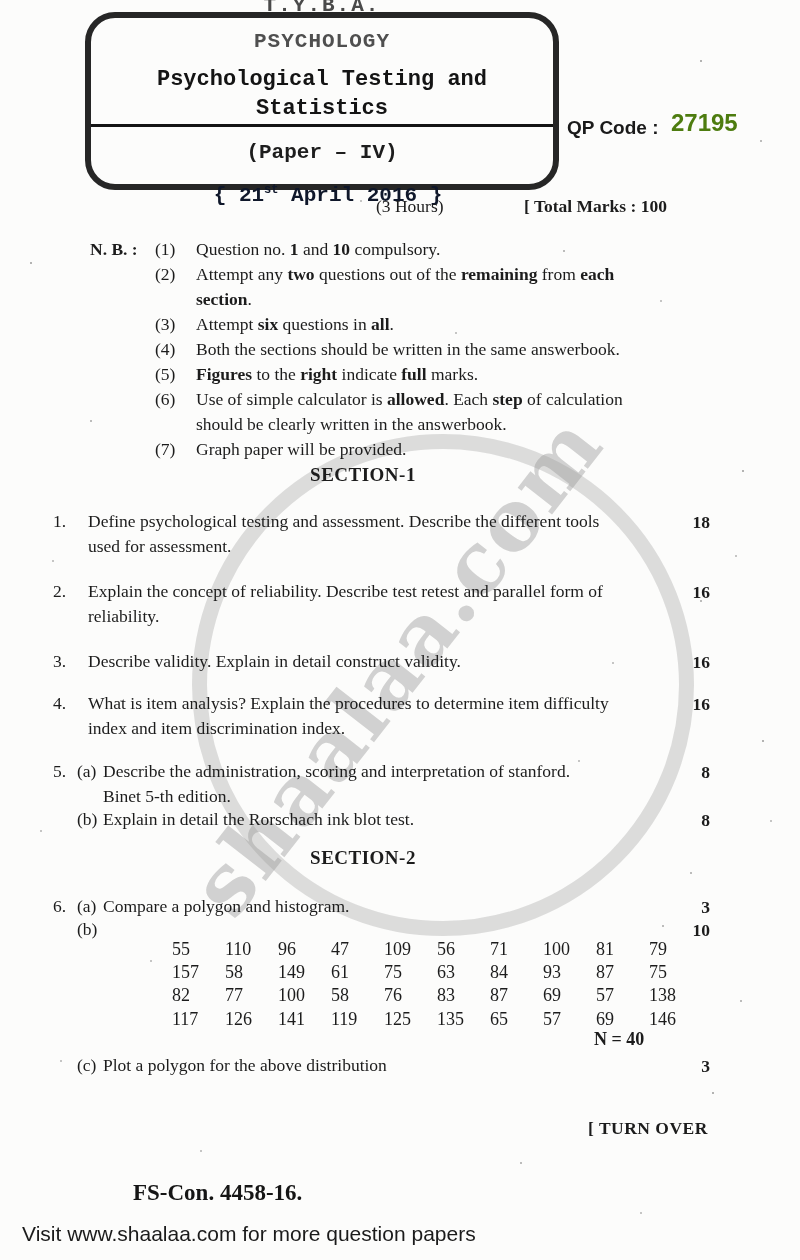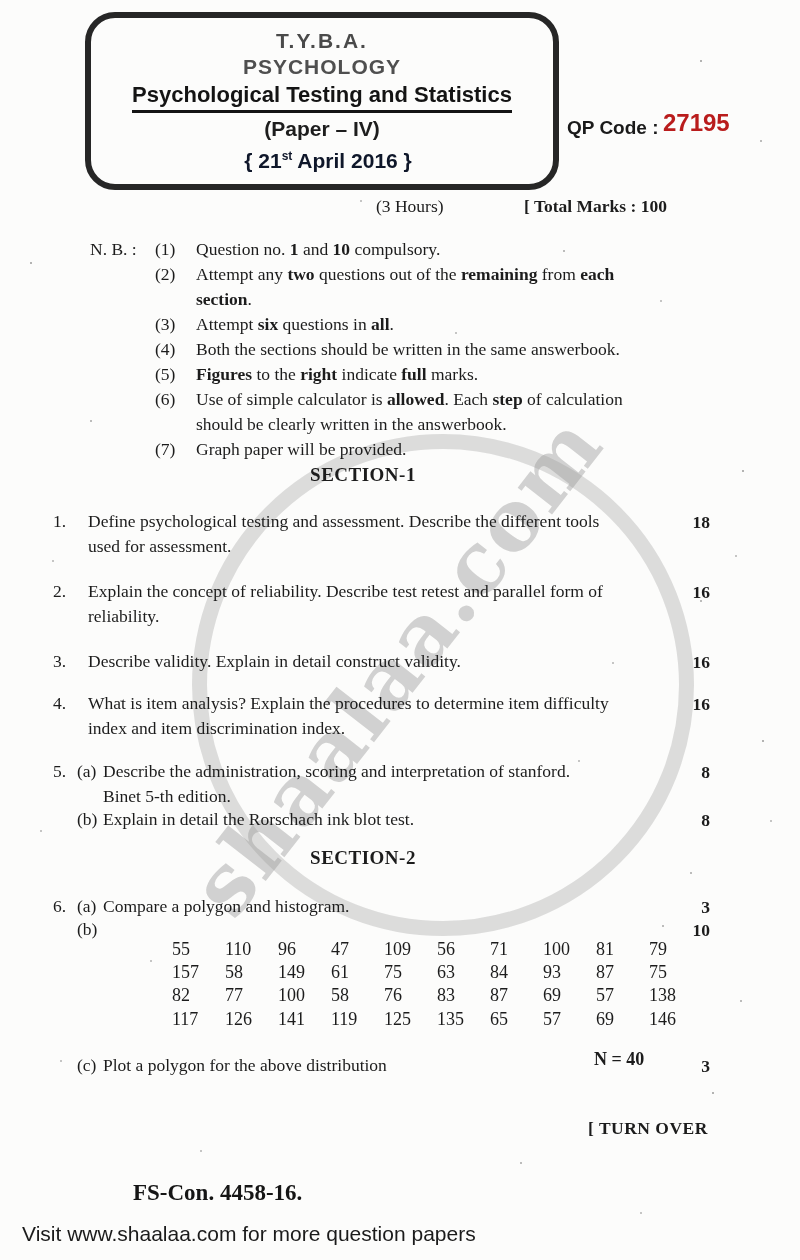--- a/index.html
+++ b/index.html
@@ -21,58 +21,58 @@
     712px 1092px 0 rgba(70,70,70,.4),200px 1150px 0 rgba(70,70,70,.3),520px 1162px 0 rgba(70,70,70,.35),
     640px 1212px 0 rgba(70,70,70,.3),455px 332px 0 rgba(70,70,70,.3),563px 250px 0 rgba(70,70,70,.35),
     360px 200px 0 rgba(70,70,70,.3),612px 662px 0 rgba(70,70,70,.3),578px 760px 0 rgba(70,70,70,.3),
     662px 925px 0 rgba(70,70,70,.35),735px 555px 0 rgba(70,70,70,.3),770px 820px 0 rgba(70,70,70,.3);}
 
   .content{position:absolute;inset:0;z-index:2;}
 
   
   .header-box{position:absolute;left:85px;top:12px;width:462px;height:166px;border:6px solid #262626;border-radius:30px;
     display:flex;flex-direction:column;align-items:center;justify-content:center;
-    font-family:Liberation Sans, sans-serif;font-weight:bold;text-align:center;background:#fcfcfb;}
+    font-family:Liberation Mono, monospace;font-weight:bold;text-align:center;background:#fcfcfb;gap:10px;}
   .hb-line1{font-size:21px;color:#4a4a4a;letter-spacing:2px;line-height:26px;}
   .hb-line2{font-size:21px;color:#4f4f4f;letter-spacing:1px;line-height:26px;}
   .hb-line3{font-size:22px;color:#141414;line-height:29px;border-bottom:3px solid #141414;padding-bottom:1px;}
   .hb-line4{font-size:21px;color:#1d1d1d;line-height:28px;margin-top:2px;}
   .hb-line5{font-size:21px;color:#0f172a;line-height:27px;margin-left:12px;}
   .hb-line5 sup{font-size:12px;}
 
   .qp-code{position:absolute;left:567px;top:112px;font-family:"Liberation Sans",sans-serif;font-weight:bold;white-space:nowrap;}
   .qp-label{font-size:19px;color:#1a1a1a;}
-  .qp-value{font-size:24px;color:#b91c1c;position:relative;top:-3px;}
+  .qp-value{font-size:24px;color:#4d7c0f;position:relative;top:-3px;margin-left:8px;}
 
   
   .duration{position:absolute;left:376px;top:196px;font-size:17.5px;}
   .total-marks{position:absolute;left:524px;top:196px;font-size:17.5px;font-weight:bold;}
 
   
   .nb{position:absolute;left:90px;top:237px;width:614px;font-size:17.5px;line-height:25px;}
-  .nb-label{position:absolute;left:0;top:0;font-weight:normal;text-align:right;}
+  .nb-label{position:absolute;left:0;top:0;font-weight:bold;text-align:right;}
   .nb-items{margin-left:65px;}
   .nb-item{display:flex;}
   .nb-num{width:41px;flex:none;}
   .nb-text{flex:1;}
   .wb{font-weight:bold;}
 
   
   .section-title{position:absolute;left:53px;width:620px;text-align:center;font-size:19px;font-weight:bold;letter-spacing:.5px;}
   .q{position:absolute;left:53px;width:659px;font-size:17.5px;line-height:24.5px;}
   .qnum{position:absolute;left:0;top:0;}
   .sublabel{position:absolute;left:24px;top:0;}
   .qtext{margin-left:35px;margin-right:56px;}
   .qtext.subind{margin-left:50px;}
   .qmarks{position:absolute;right:2px;top:1px;font-weight:bold;font-size:17.5px;}
 
   .score-grid{position:absolute;left:155px;top:939px;width:540px;}
   .score-row{display:flex;height:23.2px;font-size:18px;margin-left:17px;}
   .score-row .cell{width:53px;flex:none;}
-  .n-total{position:absolute;left:594px;top:1029px;font-size:18px;font-weight:bold;margin-top:20px;}
+  .n-total{position:absolute;left:594px;top:1029px;font-size:18px;font-weight:bold;}
 
   
   .turn-over{position:absolute;left:588px;top:1118px;font-size:17.5px;font-weight:bold;letter-spacing:.5px;}
   .exam-code{position:absolute;left:133px;top:1180px;font-family:Liberation Serif, serif;font-weight:bold;font-size:23px;color:#151515;}
   .site-note{position:absolute;left:22px;top:1222px;font-family:"Liberation Sans",sans-serif;font-size:21px;color:#1b1b1b;}
 </style>
 </head>
 <body>
 
 <div class="paper">

